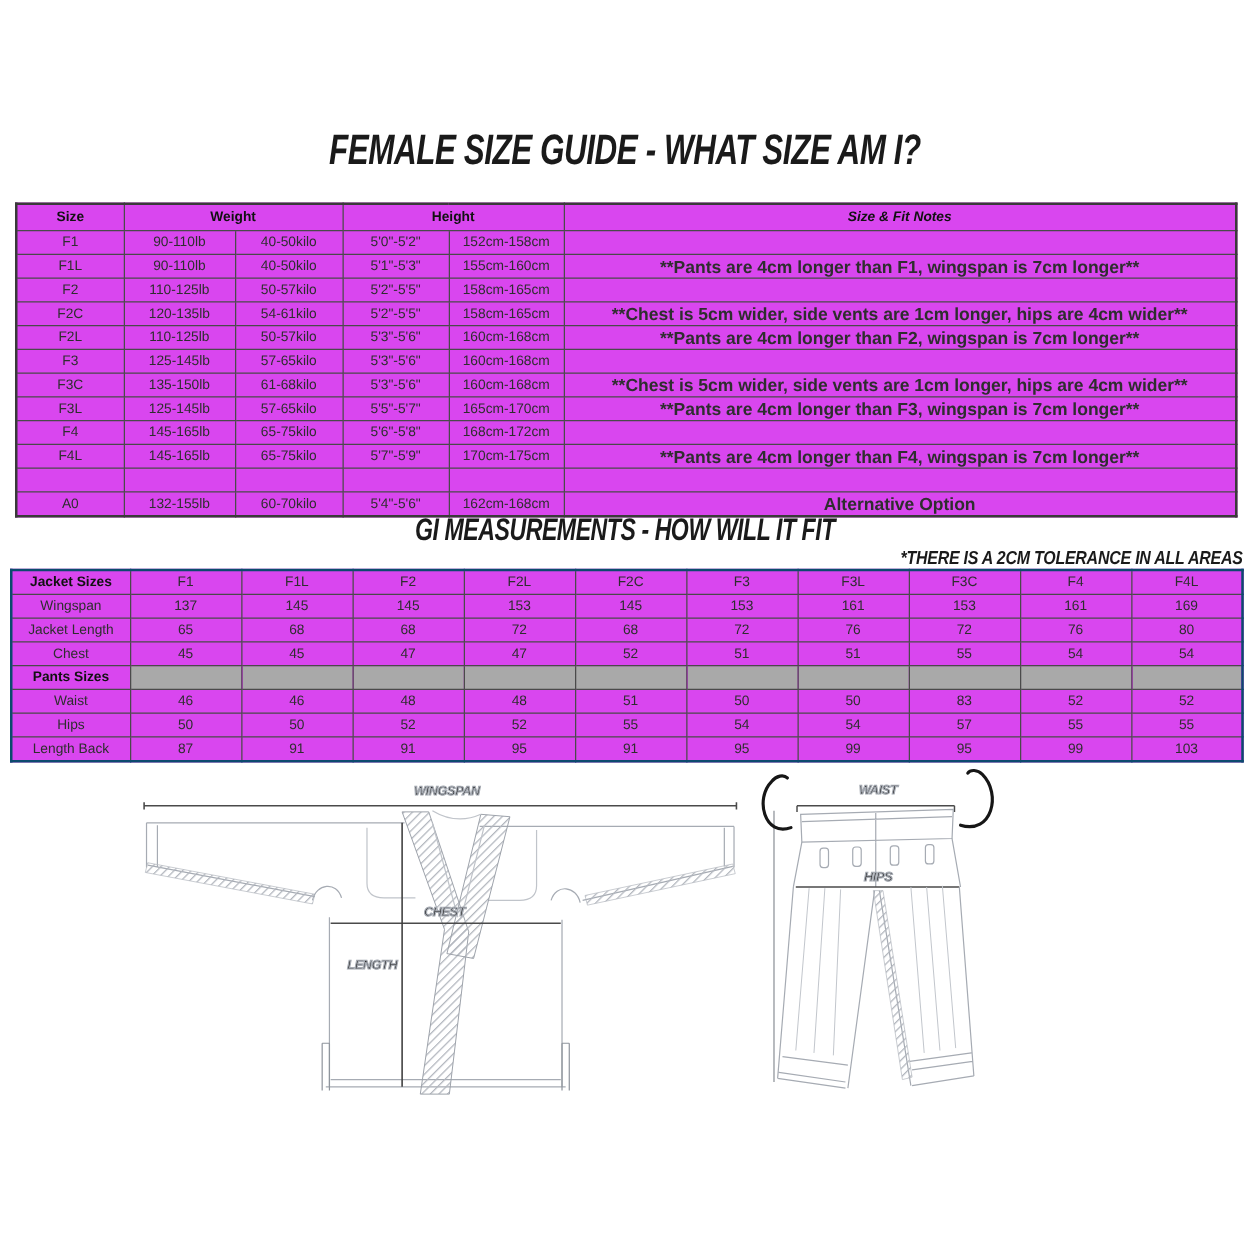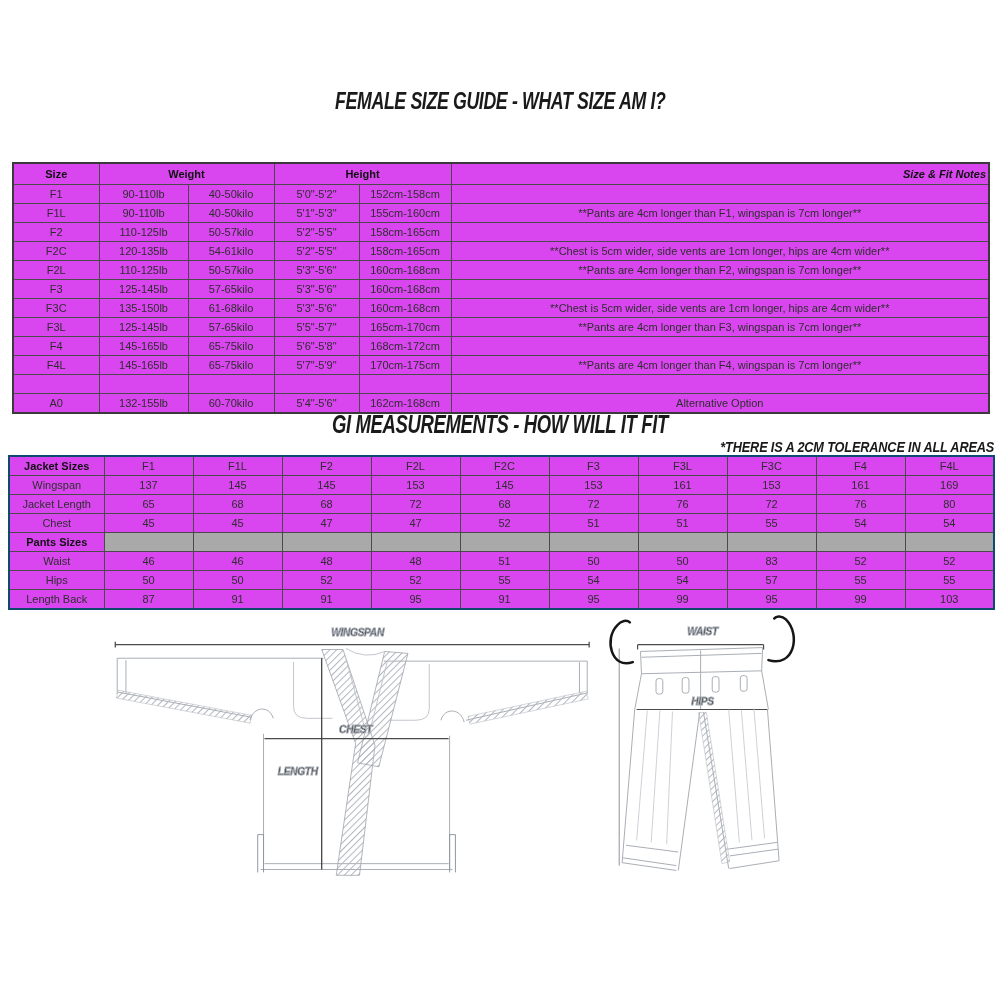--- a/index.html
+++ b/index.html
@@ -1,31 +1,31 @@
 <!DOCTYPE html>
 <html><head>
 <meta charset="utf-8">
 <style>
   html,body{margin:0;padding:0;background:#fff;}
   body{width:1000px;height:1000px;position:relative;font-family:"Liberation Sans",sans-serif;color:#222;}
   .page{position:absolute;inset:0;background:#fff;overflow:hidden;}
 
   .title{position:absolute;left:0;width:1000px;text-align:center;font-weight:bold;font-style:italic;color:#1a1a1a;white-space:nowrap;}
   .title .cond{display:inline-block;transform:scaleX(0.74);transform-origin:center;letter-spacing:-0.5px;}
-  .t1{top:87px;font-size:24px;}
+  .t1{top:101px;font-size:34px;}
   .t2{top:410px;font-size:25px;}
   .tol-note{position:absolute;top:438px;right:6px;font-weight:bold;font-style:italic;font-size:15px;color:#1a1a1a;white-space:nowrap;}
   .tol-note .cond{display:inline-block;transform:scaleX(0.85);transform-origin:right;letter-spacing:-0.2px;}
 
   table.tbl{border-collapse:collapse;table-layout:fixed;position:absolute;background:#d946ef;}
   table.tbl td,table.tbl th{border:1px solid #4a4a4a;font-size:11px;font-weight:normal;text-align:center;vertical-align:middle;padding:0 2px;height:18px;line-height:17px;white-space:nowrap;overflow:hidden;color:#2e2e2e;}
   #t1{left:12px;top:162px;width:976px;border:2px solid #3a3a3a;}
   #t1 thead th{font-weight:bold;color:#111;height:20px;}
-  #t1 th.notes-h{font-style:italic;text-align:right;}
-  #t1 td.notes{font-size:11px;}
+  #t1 th.notes-h{font-style:italic;}
+  #t1 td.notes{font-size:14px;font-weight:bold;}
   #t2{left:8px;top:455px;width:985px;border:2px solid #0c4a6e;}
   #t2 td.rowlabel-bold{font-weight:bold;color:#111;}
 
   svg{position:absolute;left:30px;top:600px;}
   .mlabel{font-family:"Liberation Sans",sans-serif;font-weight:bold;font-style:italic;font-size:10.5px;fill:#1b1b1b;letter-spacing:-0.3px;}
 </style>
 </head>
 <body>
 
 <div class="page">

